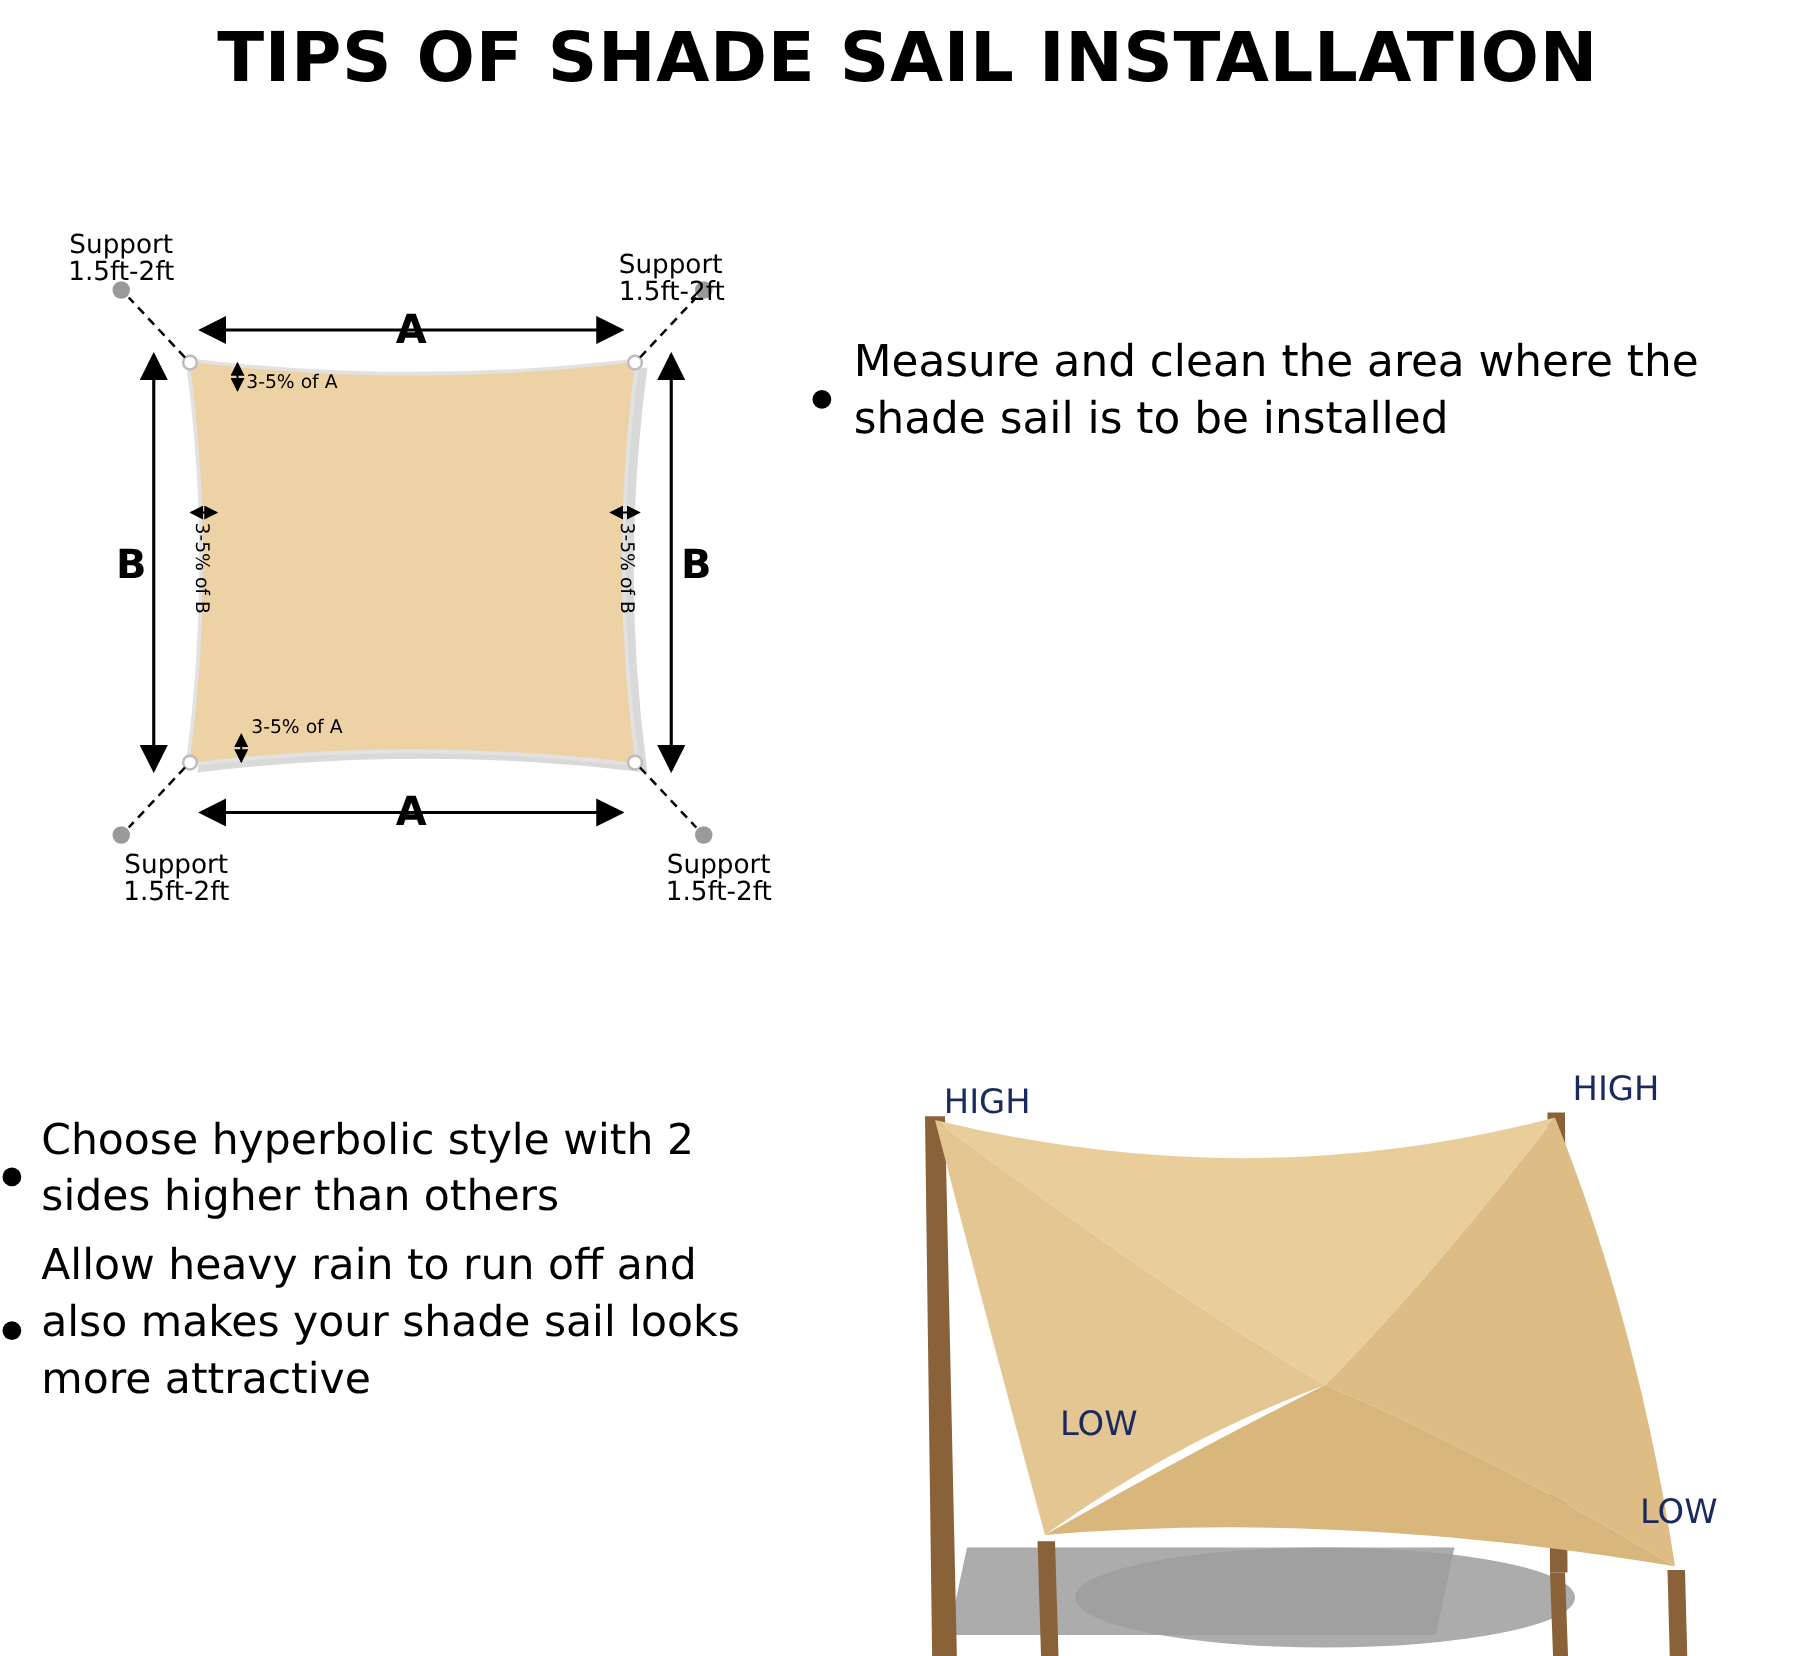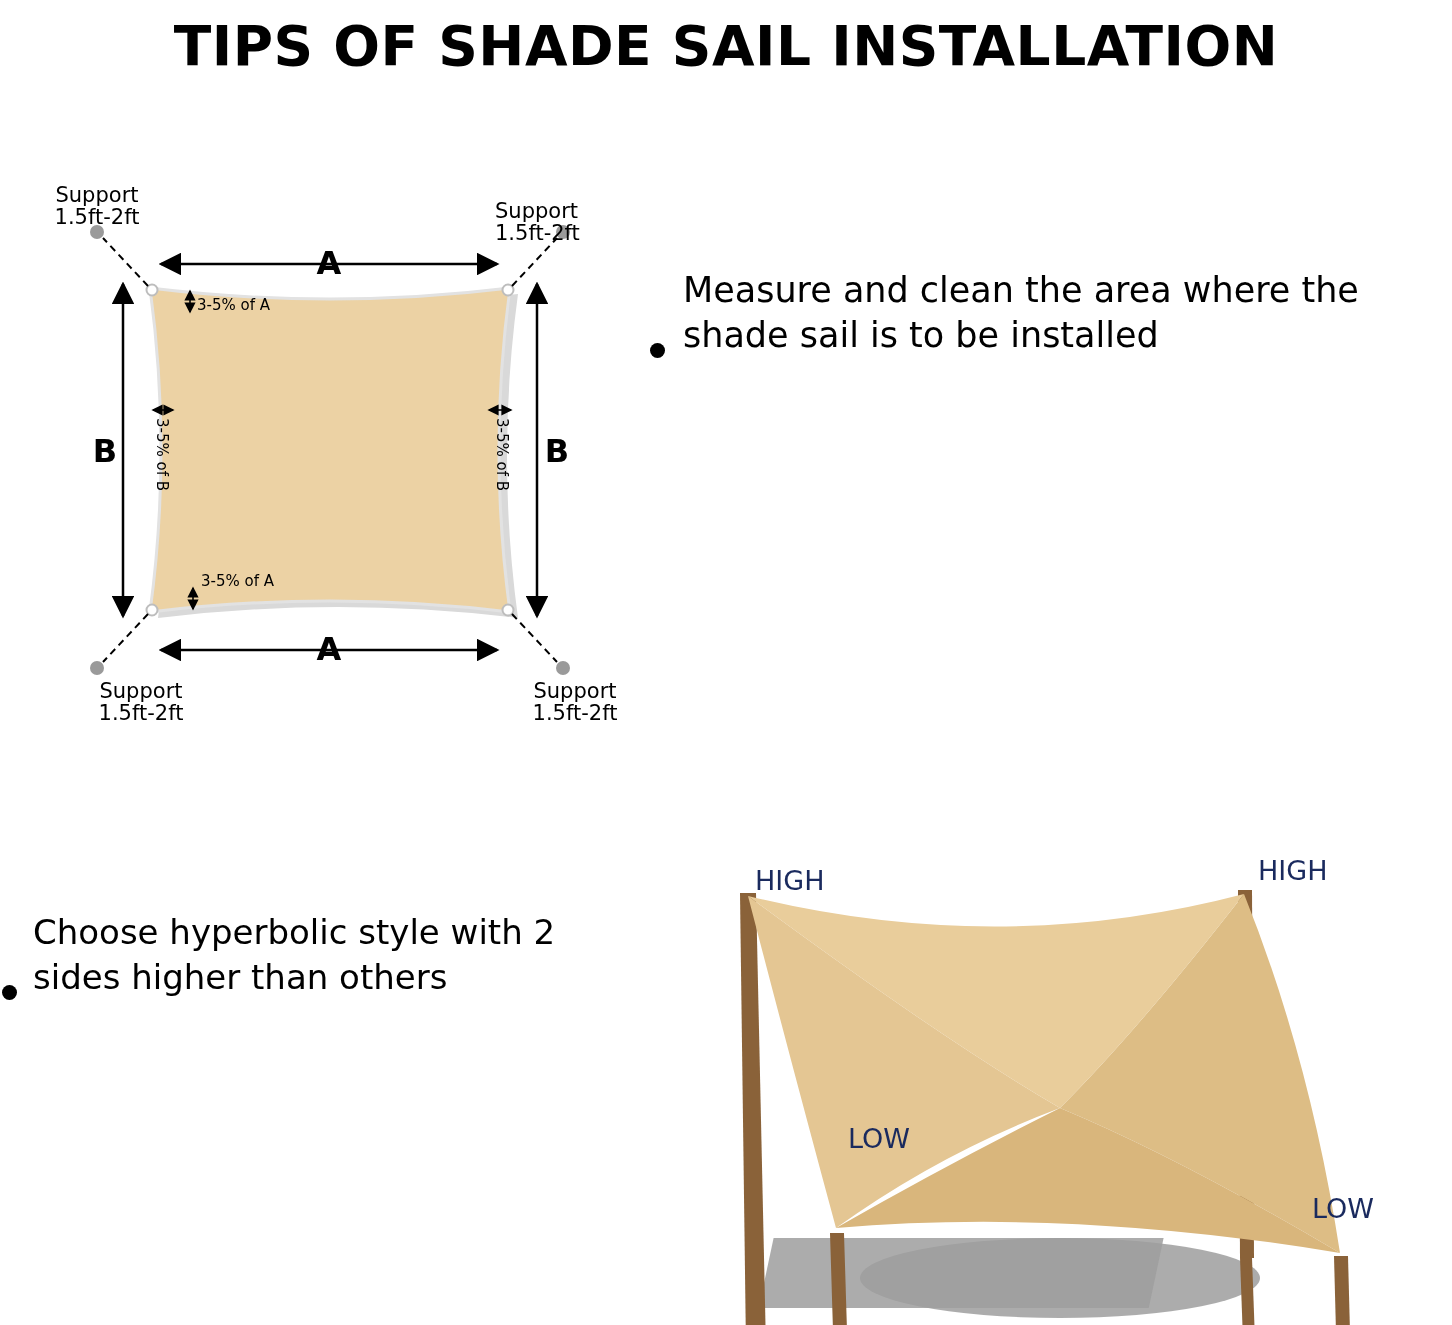--- a/index.html
+++ b/index.html
@@ -31,40 +31,40 @@
 
   
   .bullets {
     position: absolute;
     list-style: none;
     margin: 0;
     padding: 0;
   }
   .bullets li {
     display: flex;
-    align-items: flex-end;
+    align-items: center;
     margin-bottom: 10px;
   }
   .bullet-dot {
     width: 15px;
     height: 15px;
     border-radius: 50%;
     background: #000;
     flex: 0 0 15px;
     margin-top: 14px;
     margin-right: 18px;
   }
   .bullet-text {
     font-size: 35px;
     line-height: 1.28;
   }
 
   #top-bullets { top: 268px; left: 650px; width: 800px; }
   #bottom-bullets { top: 890px; left: 2px; width: 620px; }
-  #bottom-bullets .bullet-text { font-size: 34px; line-height: 1.33; margin-top: 20px; }
+  #bottom-bullets .bullet-text { font-size: 34px; line-height: 1.33; }
   #bottom-bullets .bullet-dot { margin-top: 13px; margin-right: 16px; }
 
   
   #sail-diagram { position: absolute; top: 160px; left: 45px; width: 600px; height: 580px; }
   #hyperbolic-diagram { position: absolute; top: 808px; left: 640px; width: 800px; height: 555px; }
 
   .diagram-svg { display: block; }
 
   text { font-family: "DejaVu Sans", sans-serif; }
 </style>
@@ -154,20 +154,24 @@
     <span class="bullet-dot"></span>
     <span class="bullet-text">Measure and clean the area where the shade sail is to be installed</span>
   </li>
 </ul>
 
 <ul class="bullets" id="bottom-bullets">
   <li>
     <span class="bullet-dot"></span>
     <span class="bullet-text">Choose hyperbolic style with 2 sides higher than others</span>
   </li>
+  <li>
+    <span class="bullet-dot"></span>
+    <span class="bullet-text">Allow heavy rain to run off and also makes your shade sail looks more attractive</span>
+  </li>
 </ul>
 
 <div id="hyperbolic-diagram">
   <svg class="diagram-svg" width="800" height="555" viewBox="0 0 800 555">
 
     <ellipse cx="420" cy="470" rx="200" ry="40" fill="#9e9e9e" opacity="0.85"></ellipse>
     <rect x="225" y="430" width="390" height="70" fill="#9e9e9e" opacity="0.85" transform="skewX(-12)"></rect>
 
     <polygon points="598,82 612,82 614,450 600,450" fill="#8a6239"></polygon>
 

